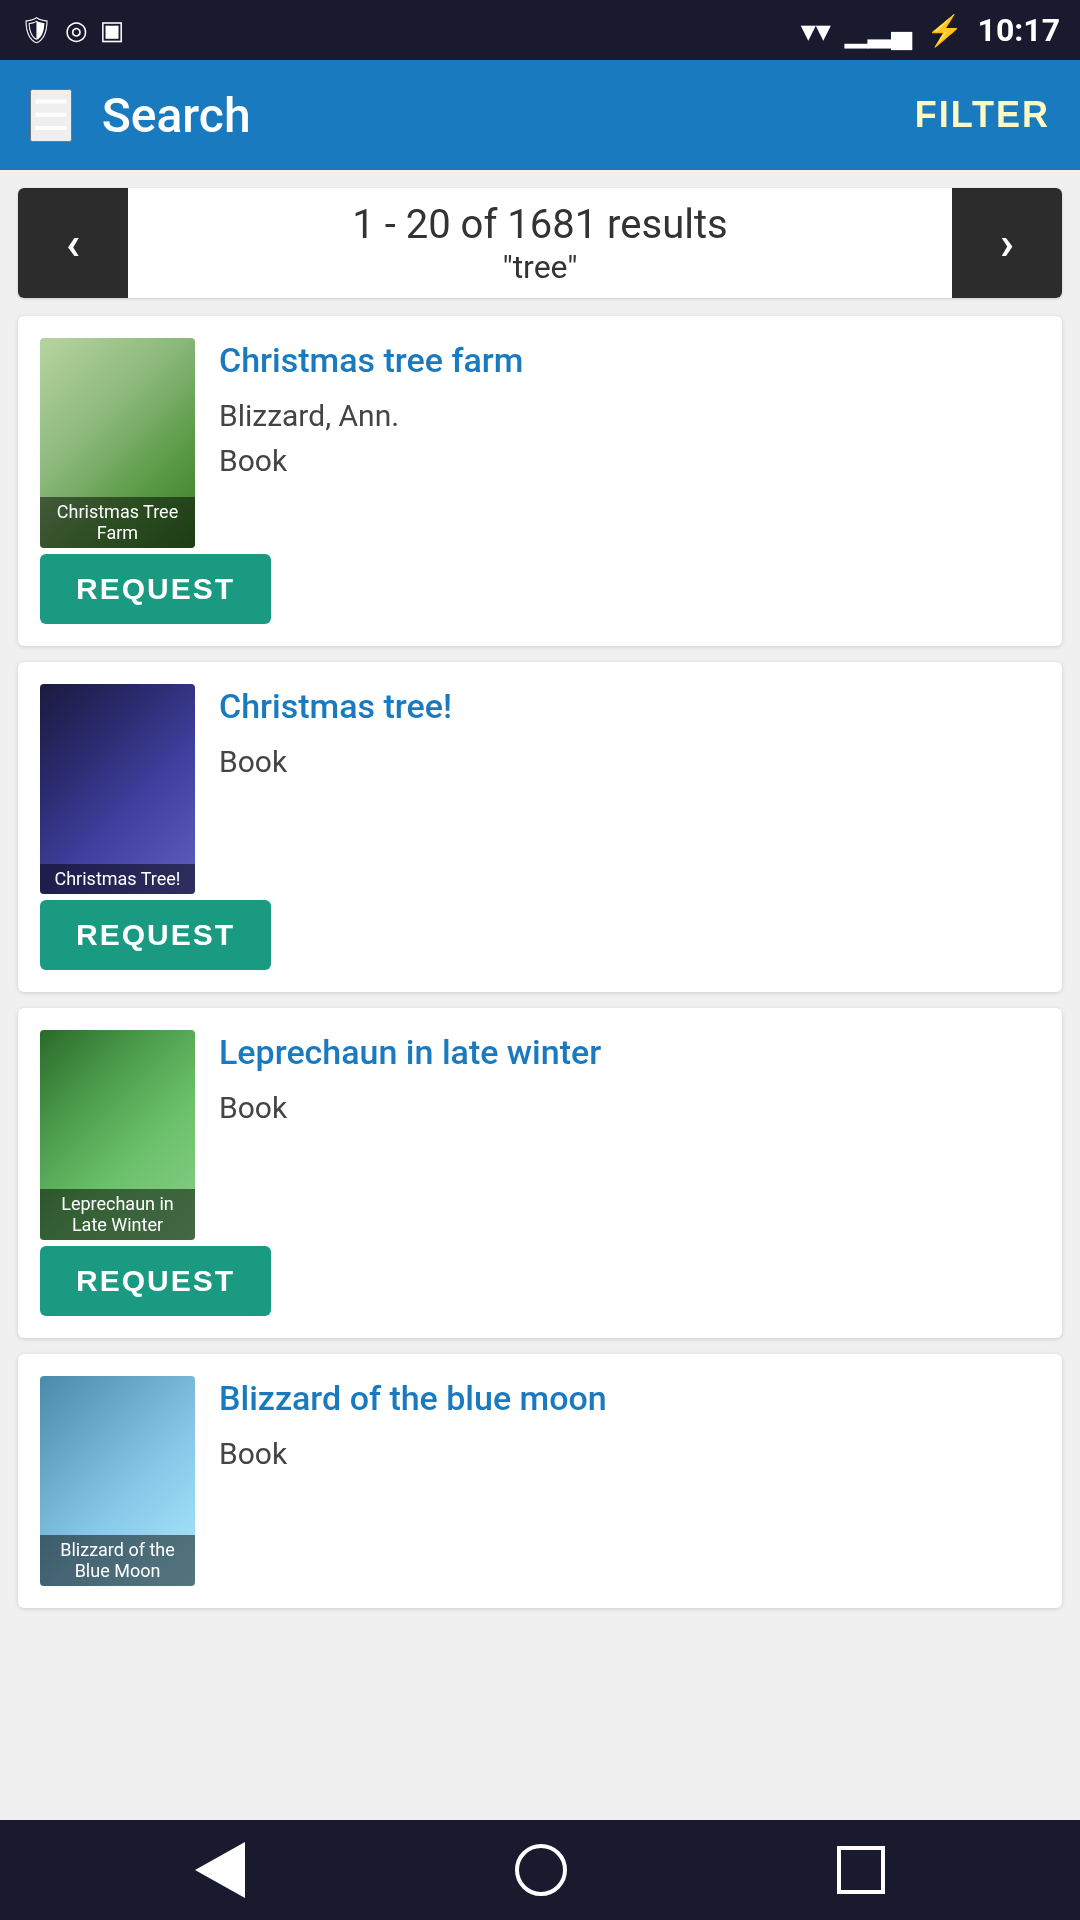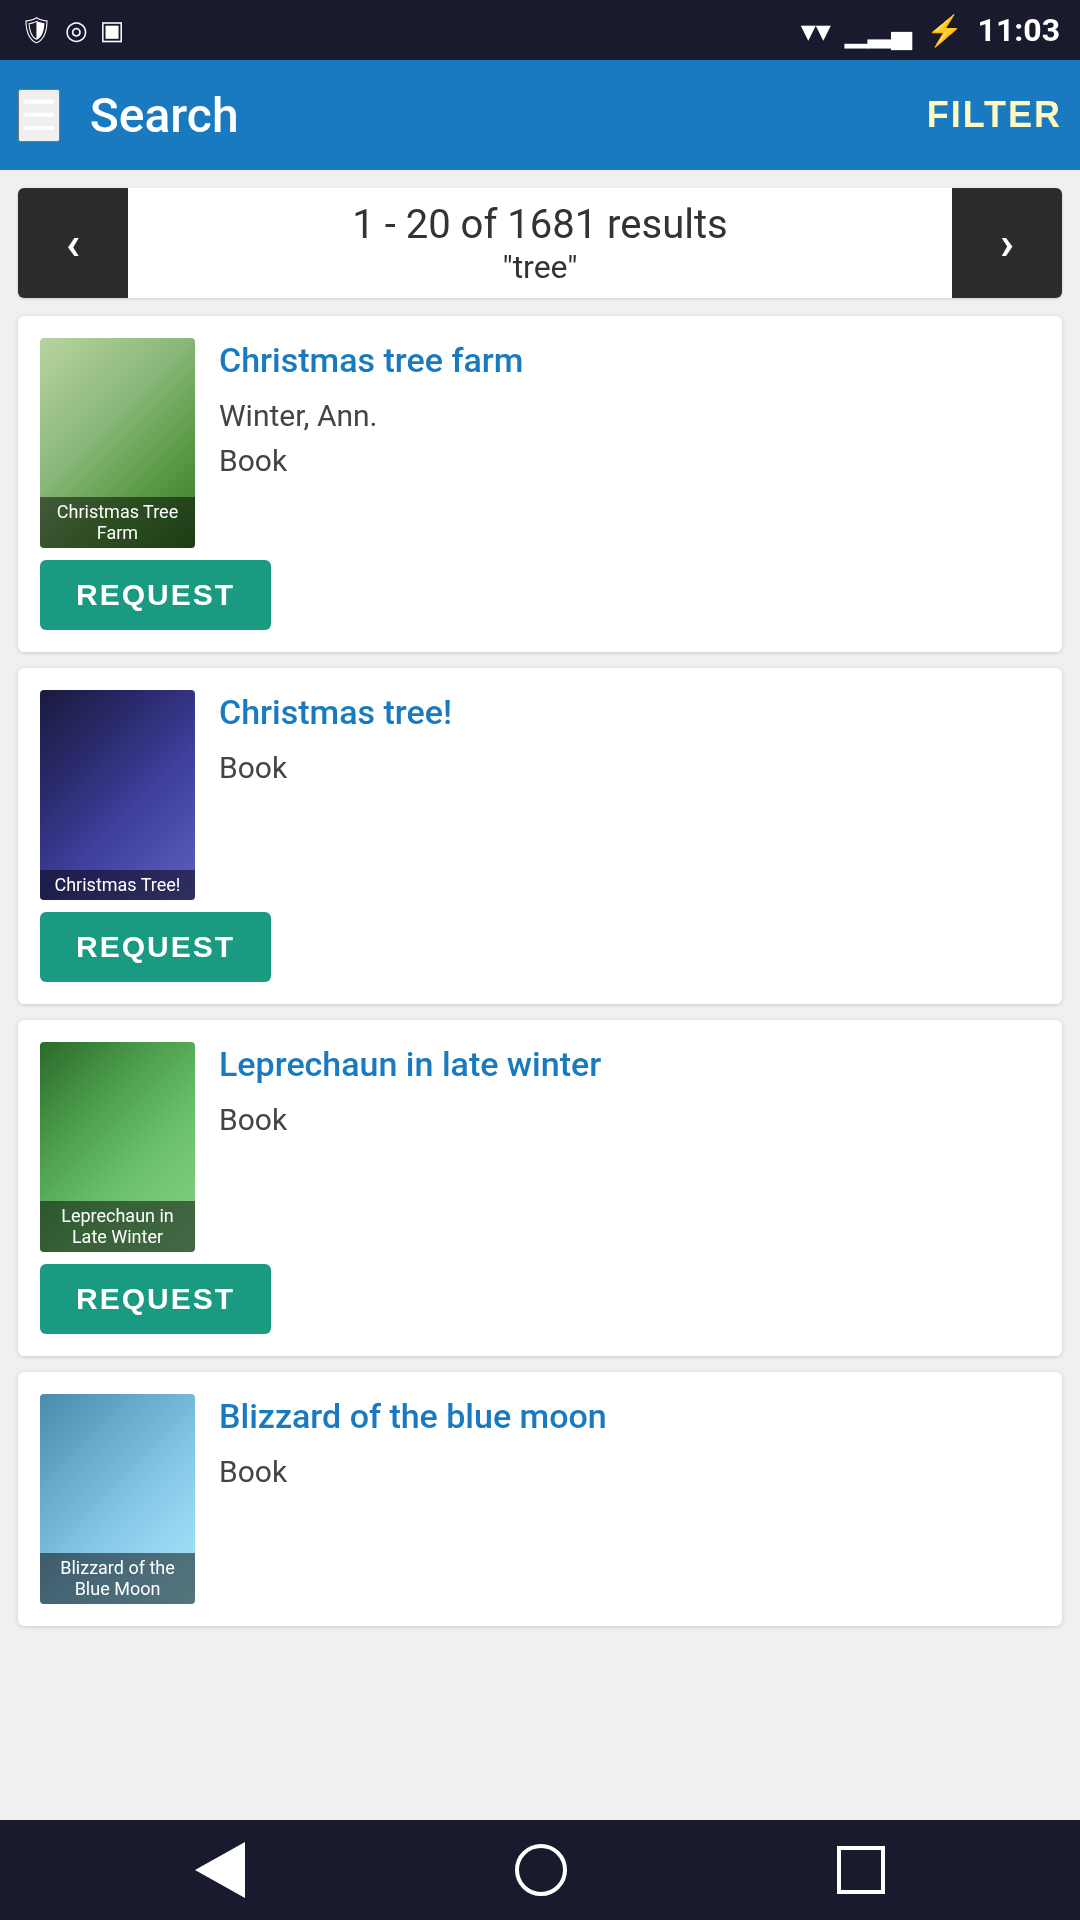--- a/index.html
+++ b/index.html
@@ -44,21 +44,21 @@
       font-size: 32px;
       font-weight: bold;
     }
 
     
     .app-bar {
       background: #1a7abf;
       height: 110px;
       display: flex;
       align-items: center;
-      padding: 0 18px;
+      padding: 0 30px;
       justify-content: space-between;
     }
     .app-bar-left {
       display: flex;
       align-items: center;
       gap: 30px;
     }
     .hamburger-icon {
       color: white;
       font-size: 42px;
@@ -204,21 +204,21 @@
     }
     .request-button {
       background: #1a9a80;
       color: white;
       font-size: 30px;
       font-weight: bold;
       letter-spacing: 2px;
       border: none;
       border-radius: 6px;
       padding: 18px 36px;
-      margin-top: 12px;
+      margin-top: 6px;
       cursor: pointer;
       align-self: flex-start;
     }
 
     
     .bottom-nav {
       background: #1a1a2e;
       height: 100px;
       display: flex;
       align-items: center;
@@ -258,21 +258,21 @@
 <div class="status-bar">
   <div class="status-left">
     <span class="status-icon">🛡</span>
     <span class="status-icon">◎</span>
     <span class="status-icon">▣</span>
   </div>
   <div class="status-right">
     <span>▾▾</span>
     <span>▁▂▄</span>
     <span>⚡</span>
-    <span class="status-time">11:03</span>
+    <span class="status-time">10:17</span>
   </div>
 </div>
 
 <div class="app-bar">
   <div class="app-bar-left">
     <button class="hamburger-icon">☰</button>
     <span class="app-bar-title">Search</span>
   </div>
   <button class="filter-button">FILTER</button>
 </div>
@@ -292,21 +292,21 @@
 
 <div class="content" id="book-list">
 <div class="book-card">
       <div class="book-card-top">
         <div class="book-cover cover-1">
           <span class="cover-label">Christmas
 Tree Farm</span>
         </div>
         <div class="book-info">
           <div class="book-title">Christmas tree farm</div>
-          <div class="book-author">Winter, Ann.</div>
+          <div class="book-author">Blizzard, Ann.</div>
           <div class="book-type">Book</div>
         </div>
       </div>
       <button class="request-button">REQUEST</button>
     </div>
     <div class="book-card">
       <div class="book-card-top">
         <div class="book-cover cover-2">
           <span class="cover-label">Christmas
 Tree!</span>

